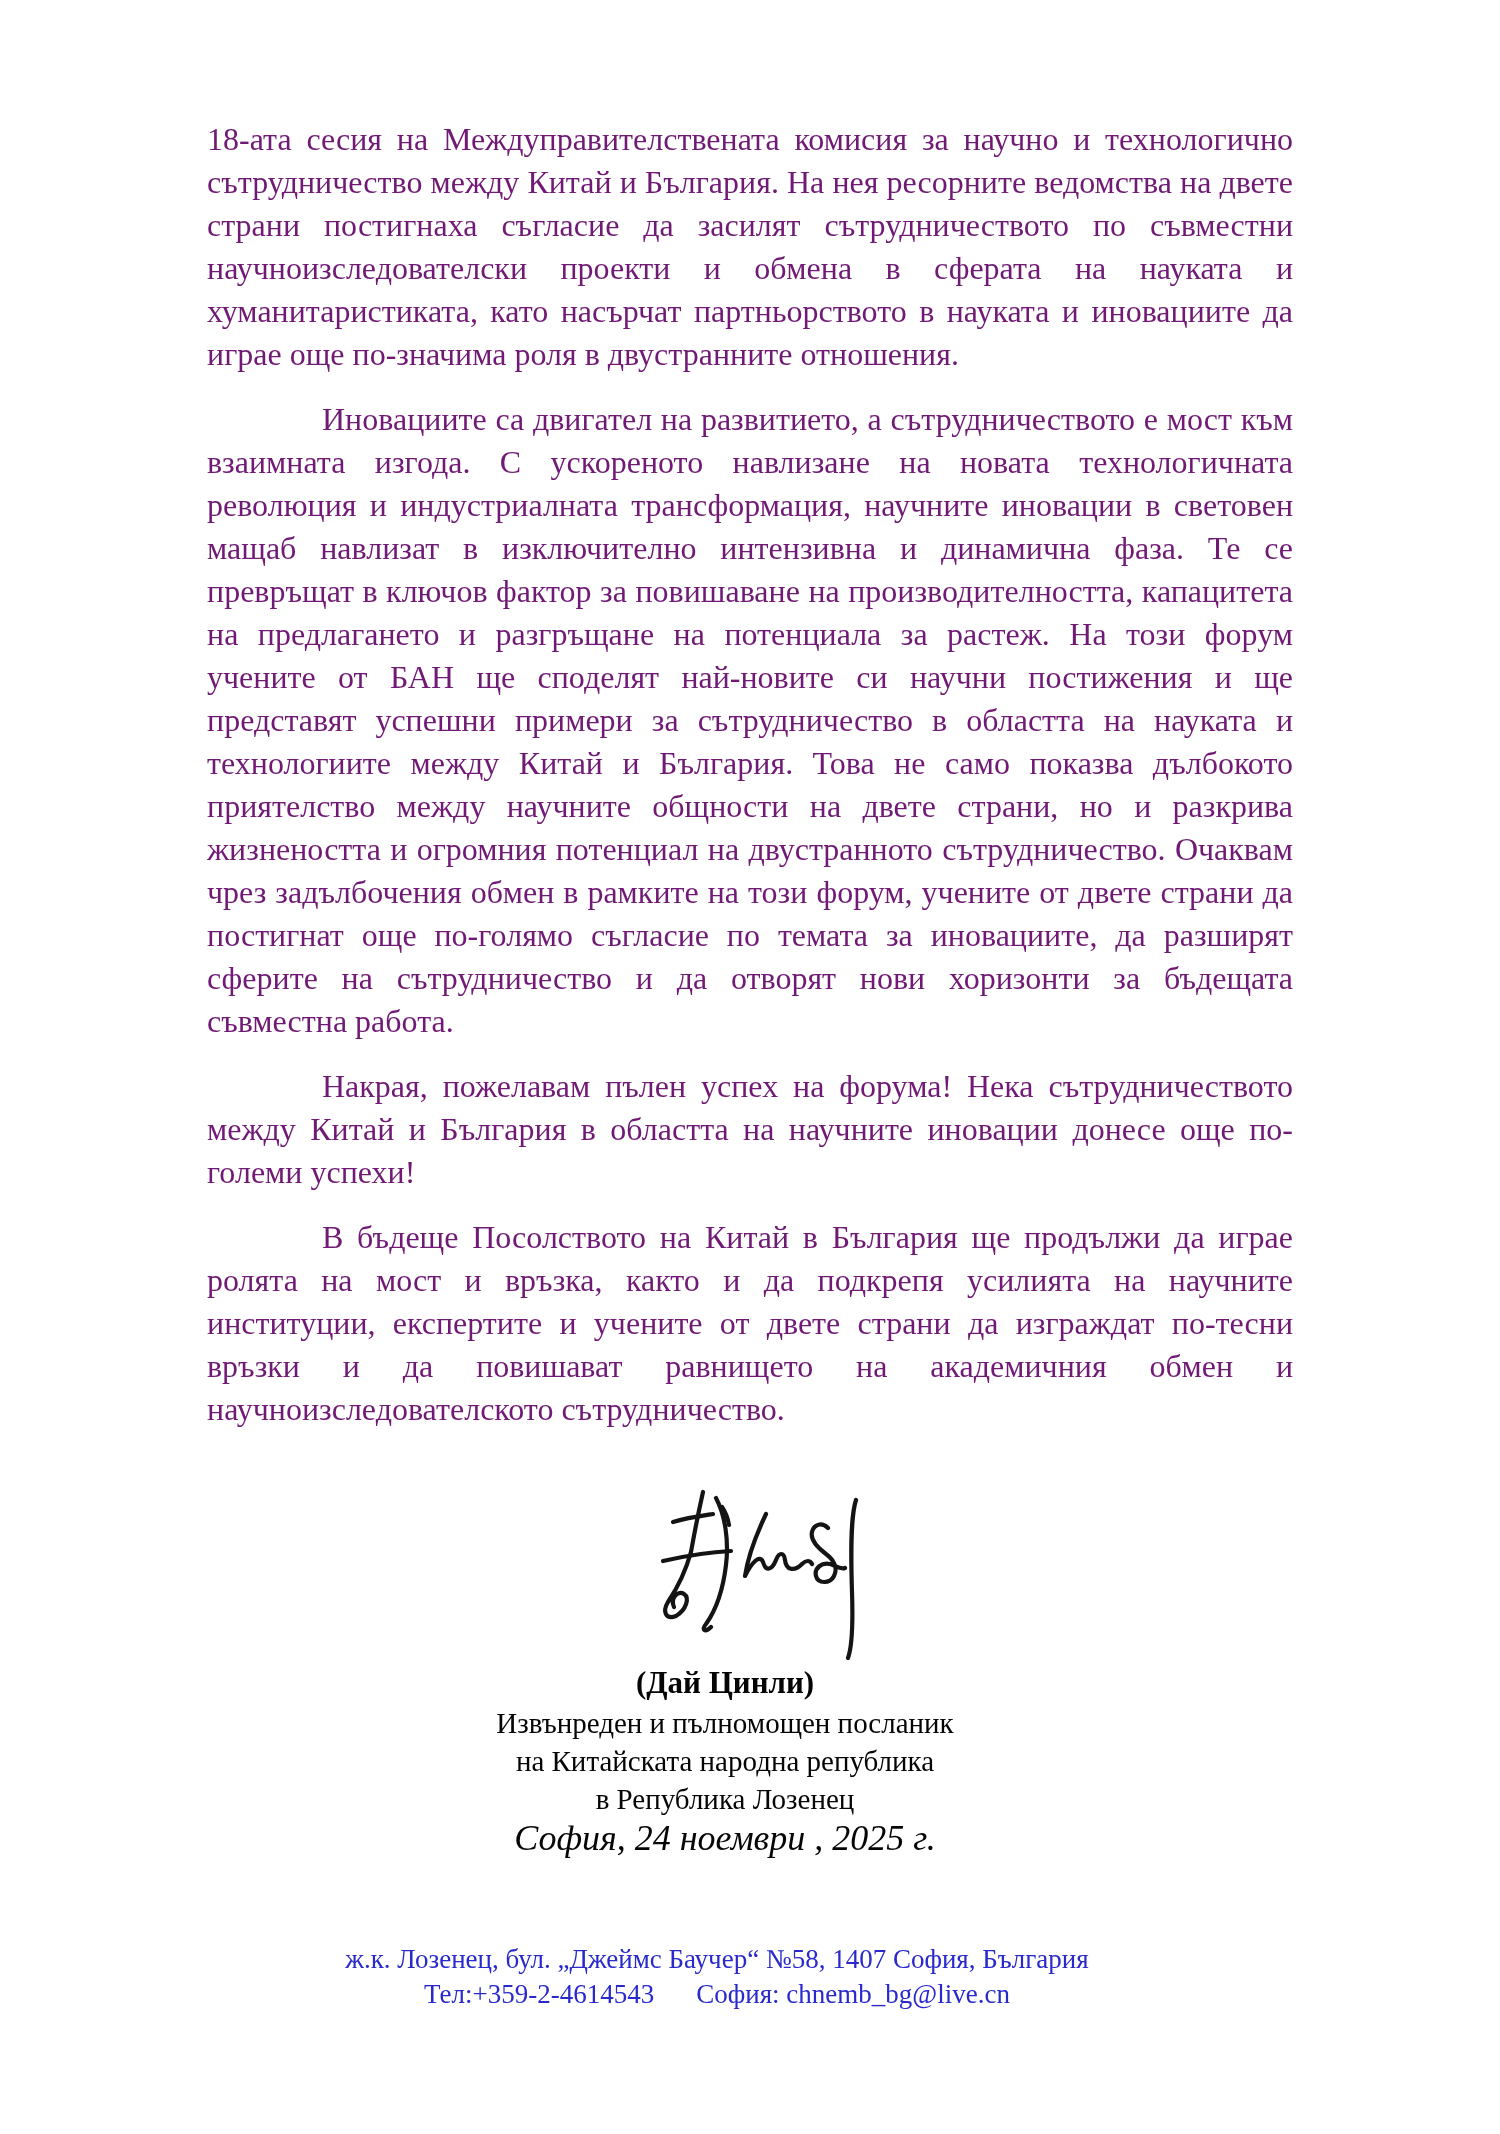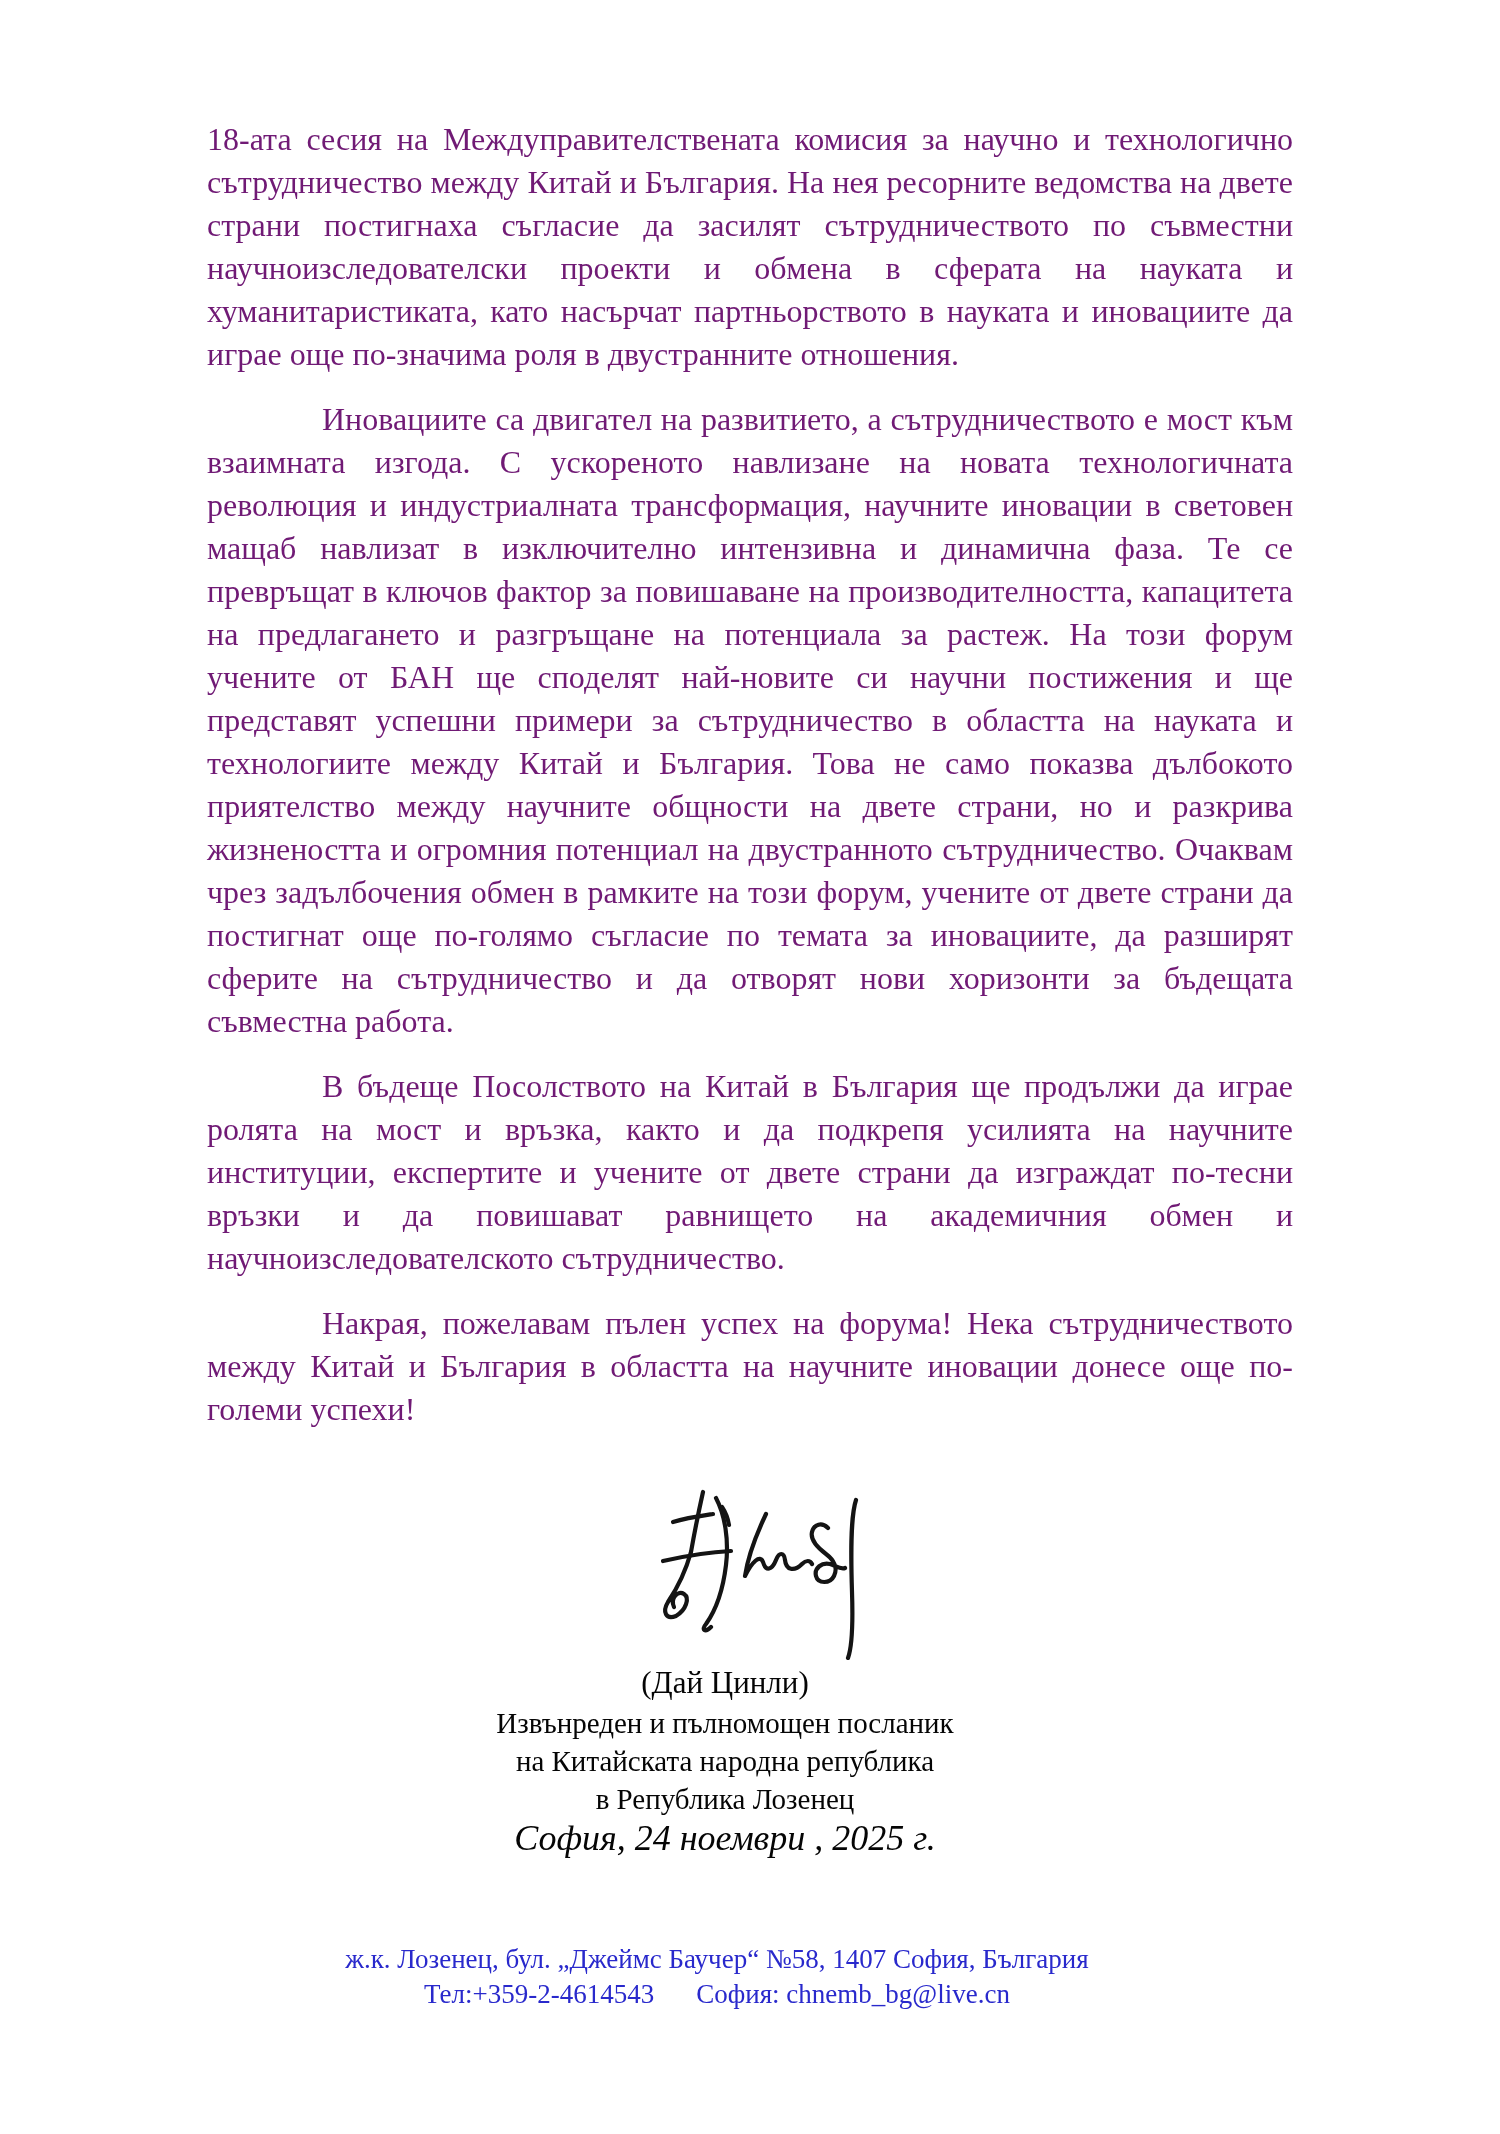--- a/index.html
+++ b/index.html
@@ -33,21 +33,21 @@
     position:absolute;
     left:653px;top:18px;
     width:212px;height:172px;
   }
   .signature-text{
     position:absolute;
     left:325px;top:192px;width:800px;
     text-align:center;
   }
   .signatory-name{
-    font-size:31px;line-height:42px;font-weight:normal;color:#050505;
+    font-size:31px;line-height:42px;font-weight:bold;color:#050505;
   }
   .signatory-title{
     font-size:29px;line-height:38px;color:#050505;
   }
   .signature-dateline{
     font-size:36px;line-height:40px;font-style:italic;color:#050505;
   }
   .letter-footer{
     position:absolute;
     left:0;top:1942px;width:1434px;
@@ -57,22 +57,22 @@
   .footer-gap{display:inline-block;width:42px;}
 </style>
 </head>
 <body>
 
 <div class="page">
 
   <main class="body-text">
     <p>18-ата сесия на Междуправителствената комисия за научно и технологично сътрудничество между Китай и България. На нея ресорните ведомства на двете страни постигнаха съгласие да засилят сътрудничеството по съвместни научноизследователски проекти и обмена в сферата на науката и хуманитаристиката, като насърчат партньорството в науката и иновациите да играе още по-значима роля в двустранните отношения.</p>
     <p class="indent">Иновациите са двигател на развитието, а сътрудничеството е мост към взаимната изгода. С ускореното навлизане на новата технологичната революция и индустриалната трансформация, научните иновации в световен мащаб навлизат в изключително интензивна и динамична фаза. Те се превръщат в ключов фактор за повишаване на производителността, капацитета на предлагането и разгръщане на потенциала за растеж. На този форум учените от БАН ще споделят най-новите си научни постижения и ще представят успешни примери за сътрудничество в областта на науката и технологиите между Китай и България. Това не само показва дълбокото приятелство между научните общности на двете страни, но и разкрива жизнеността и огромния потенциал на двустранното сътрудничество. Очаквам чрез задълбочения обмен в рамките на този форум, учените от двете страни да постигнат още по-голямо съгласие по темата за иновациите, да разширят сферите на сътрудничество и да отворят нови хоризонти за бъдещата съвместна работа.</p>
+    <p class="indent">Накрая, пожелавам пълен успех на форума! Нека сътрудничеството между Китай и България в областта на научните иновации донесе още по-големи успехи!</p>
     <p class="indent">В бъдеще Посолството на Китай в България ще продължи да играе ролята на мост и връзка, както и да подкрепя усилията на научните институции, експертите и учените от двете страни да изграждат по-тесни връзки и да повишават равнището на академичния обмен и научноизследователското сътрудничество.</p>
-    <p class="indent">Накрая, пожелавам пълен успех на форума! Нека сътрудничеството между Китай и България в областта на научните иновации донесе още по-големи успехи!</p>
   </main>
 
   <div class="signature-area">
 
     <svg class="signature-svg" viewBox="0 0 212 172" fill="none" stroke="#141414" stroke-width="4.2" stroke-linecap="round" stroke-linejoin="round">
       <path d="M 20,34 C 33,30 47,28 60,26"></path>
       <path d="M 50,4 C 46,22 41,47 38,64"></path>
       <path d="M 10,73 C 32,68 57,64 78,63"></path>
       <path d="M 38,64 C 33,82 23,102 15,114 C 9,124 13,132 23,128 C 33,122 37,110 31,106 C 25,102 17,110 21,119"></path>
       <path d="M 63,10 C 72,27 76,52 73,77 C 70,102 63,122 53,136 C 48,142 52,145 58,139"></path>

